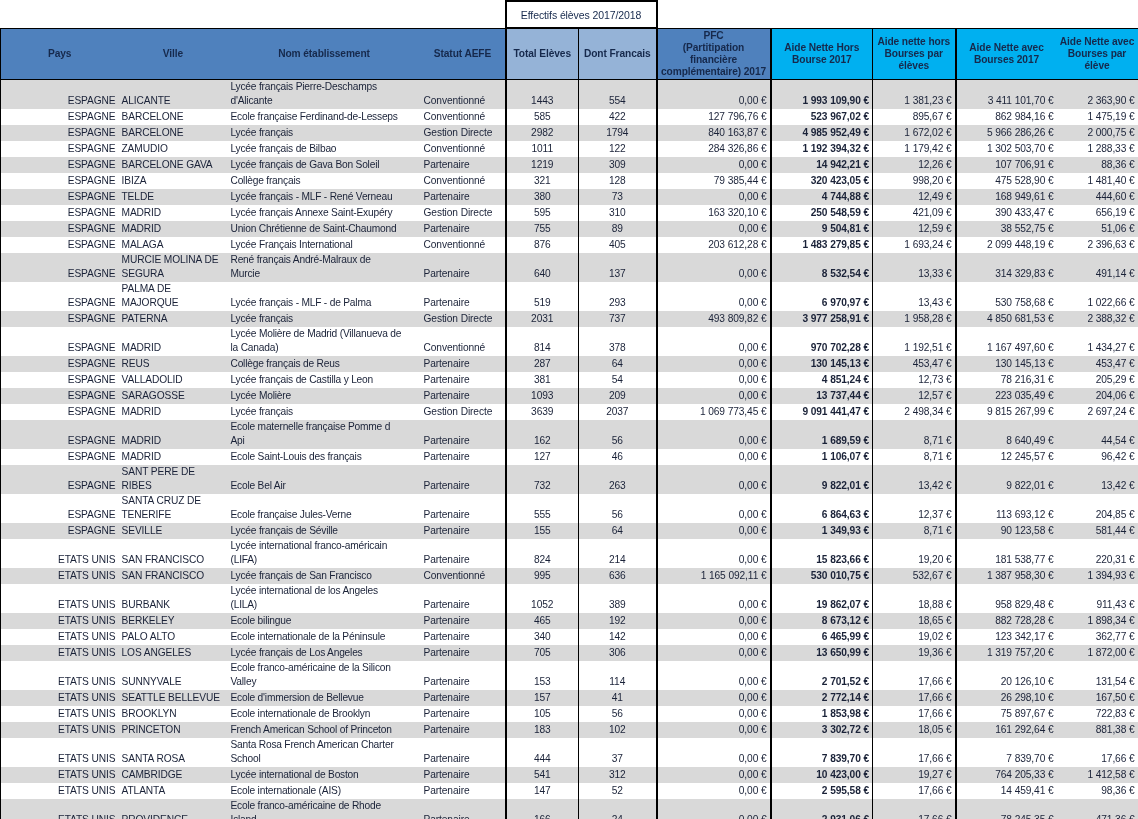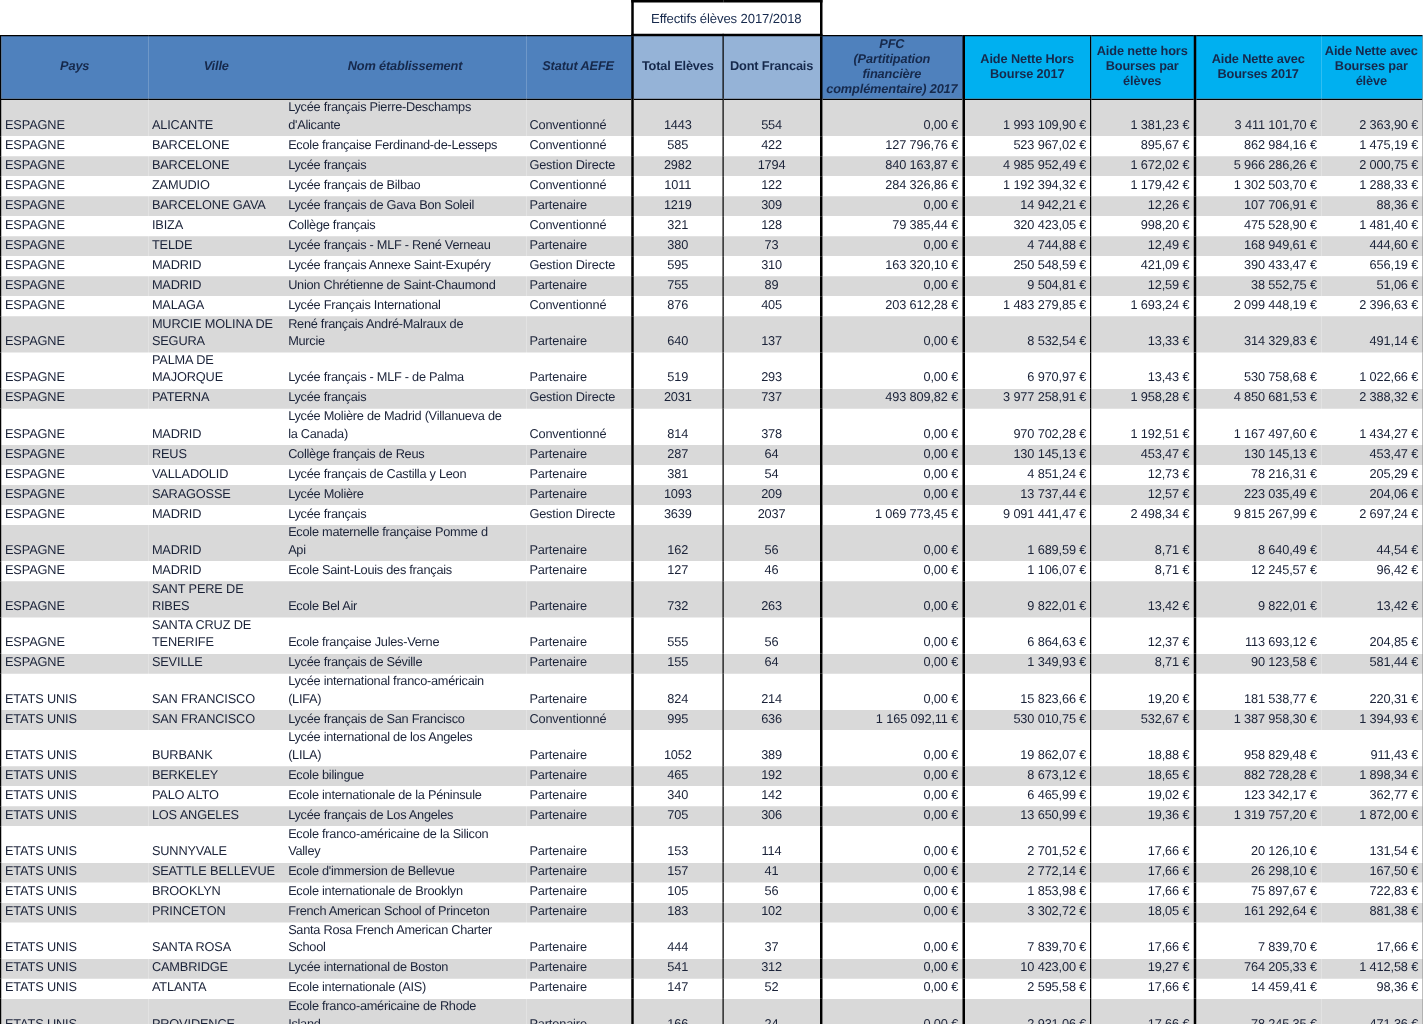--- a/index.html
+++ b/index.html
@@ -23,39 +23,39 @@
   tr.top-strip{height:27px;}
   tr.top-strip th{background:#fff;font-weight:normal;}
   th.effectifs{background:var(--header-light);border:2px solid var(--border);
     color:var(--header-text);font-weight:bold;font-size:10.5px;text-align:center;vertical-align:middle;}
 
   
   tr.head-row{height:38px;}
   tr.head-row th{font-weight:bold;color:var(--header-text);text-align:center;vertical-align:middle;
     white-space:pre-line;line-height:12px;padding:1px 2px;
     border-top:1px solid var(--border);border-bottom:1px solid var(--border);}
-  th.h-dark{background:var(--header-dark);font-style:italic;}
+  th.h-dark{background:var(--header-dark);}
   th.h-light{background:var(--header-light);}
   th.h-cyan{background:var(--header-cyan);}
 
   
   tbody td{vertical-align:bottom;padding:0 3px 1px 3px;height:15px;line-height:14px;
     overflow:hidden;}
   tbody tr:nth-child(odd) td{background:var(--stripe);}
   tbody tr:nth-child(even) td{background:#fff;}
   tbody tr:last-child td{border-bottom:2px solid var(--border);}
   .t-left{text-align:left}
   .t-center{text-align:center}
   .t-right{text-align:right}
   .pre{white-space:pre-line}
-  .bold{font-weight:normal}
+  .bold{font-weight:bold}
   .bl2{border-left:2px solid var(--border);}
   .bl1{border-left:1px solid var(--border);}
   .br2{border-right:2px solid var(--border);}
-  .ledge{border-left:1px solid var(--border);}
+  .ledge{border-left:1px solid var(--border);text-align:right;}
   td.c-nom{letter-spacing:-0.2px;padding-right:0;}
 </style>
 </head>
 <body>
 
 <table>
   <colgroup>
     <col class="c0">
       <col class="c1">
       <col class="c2">

